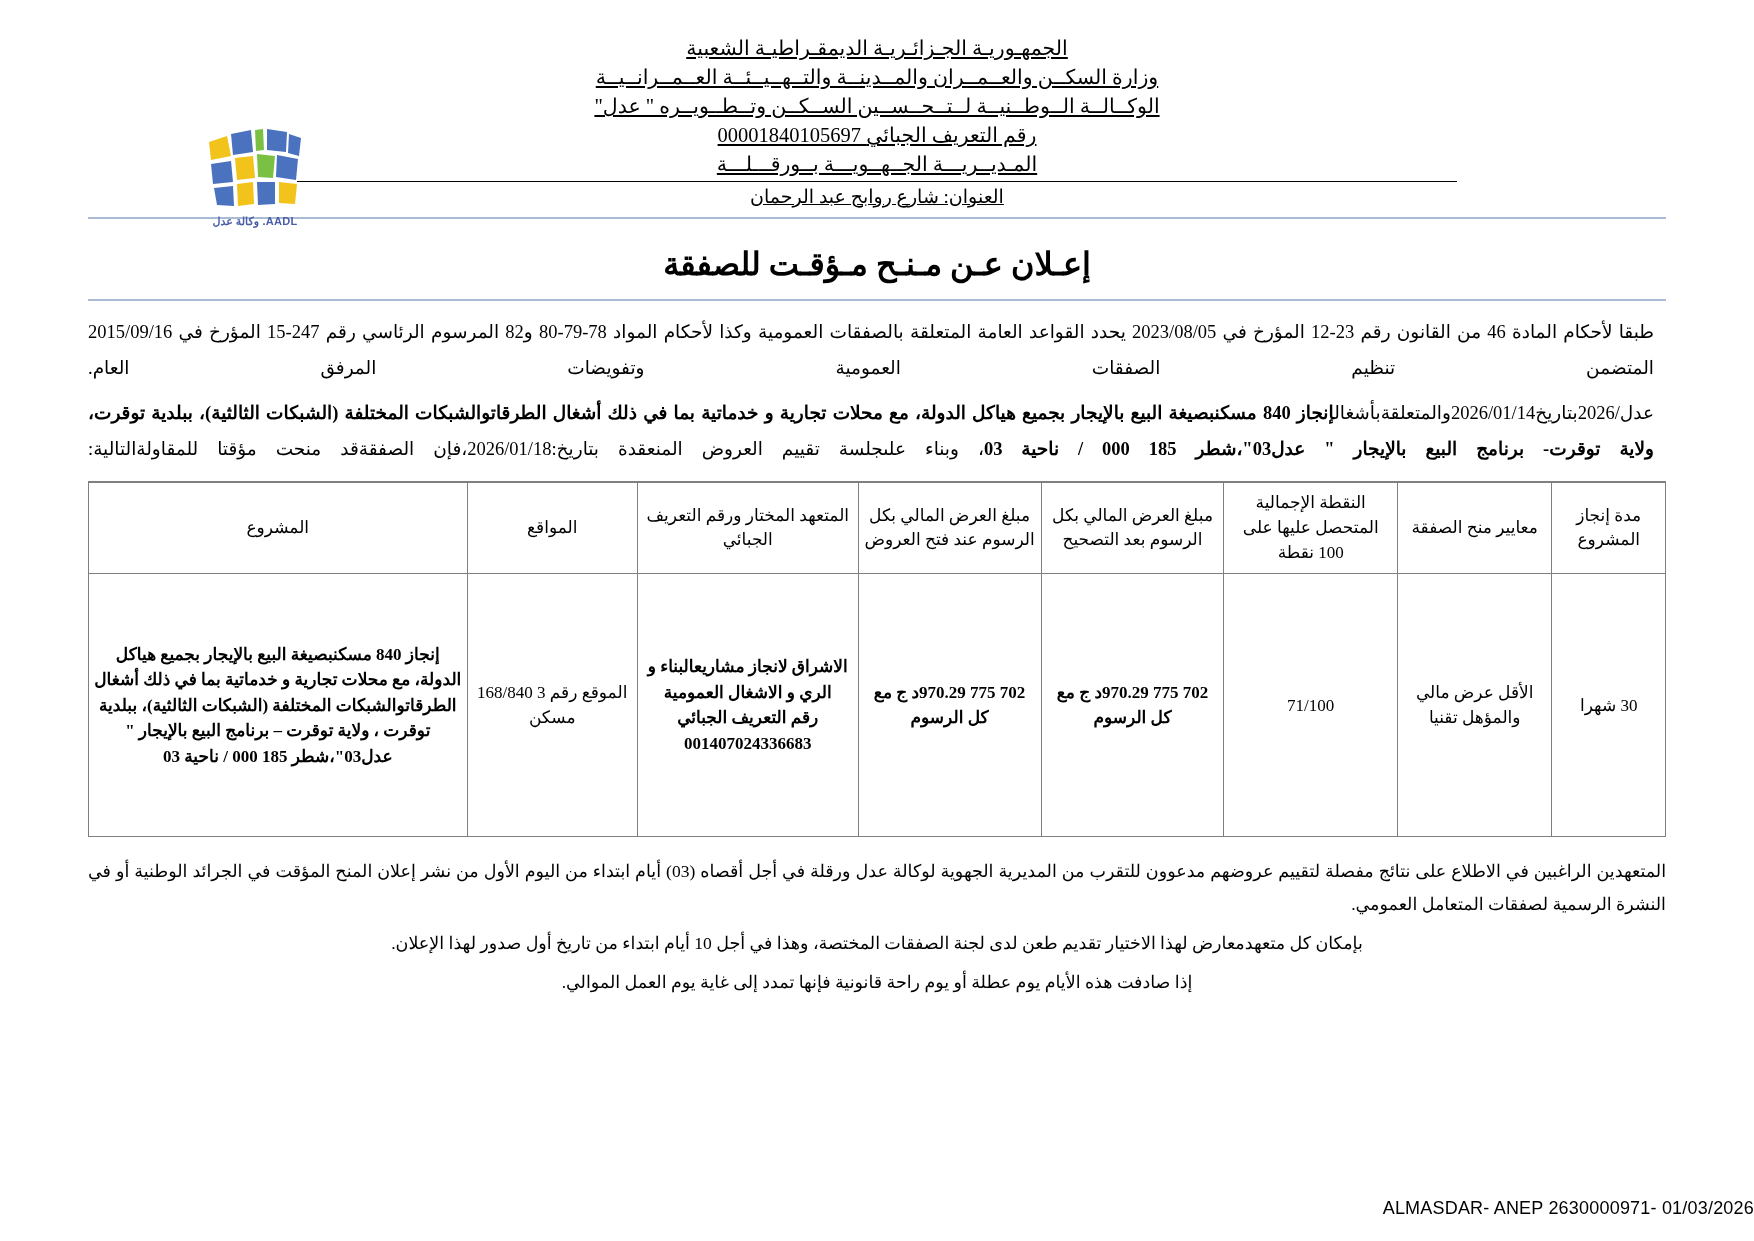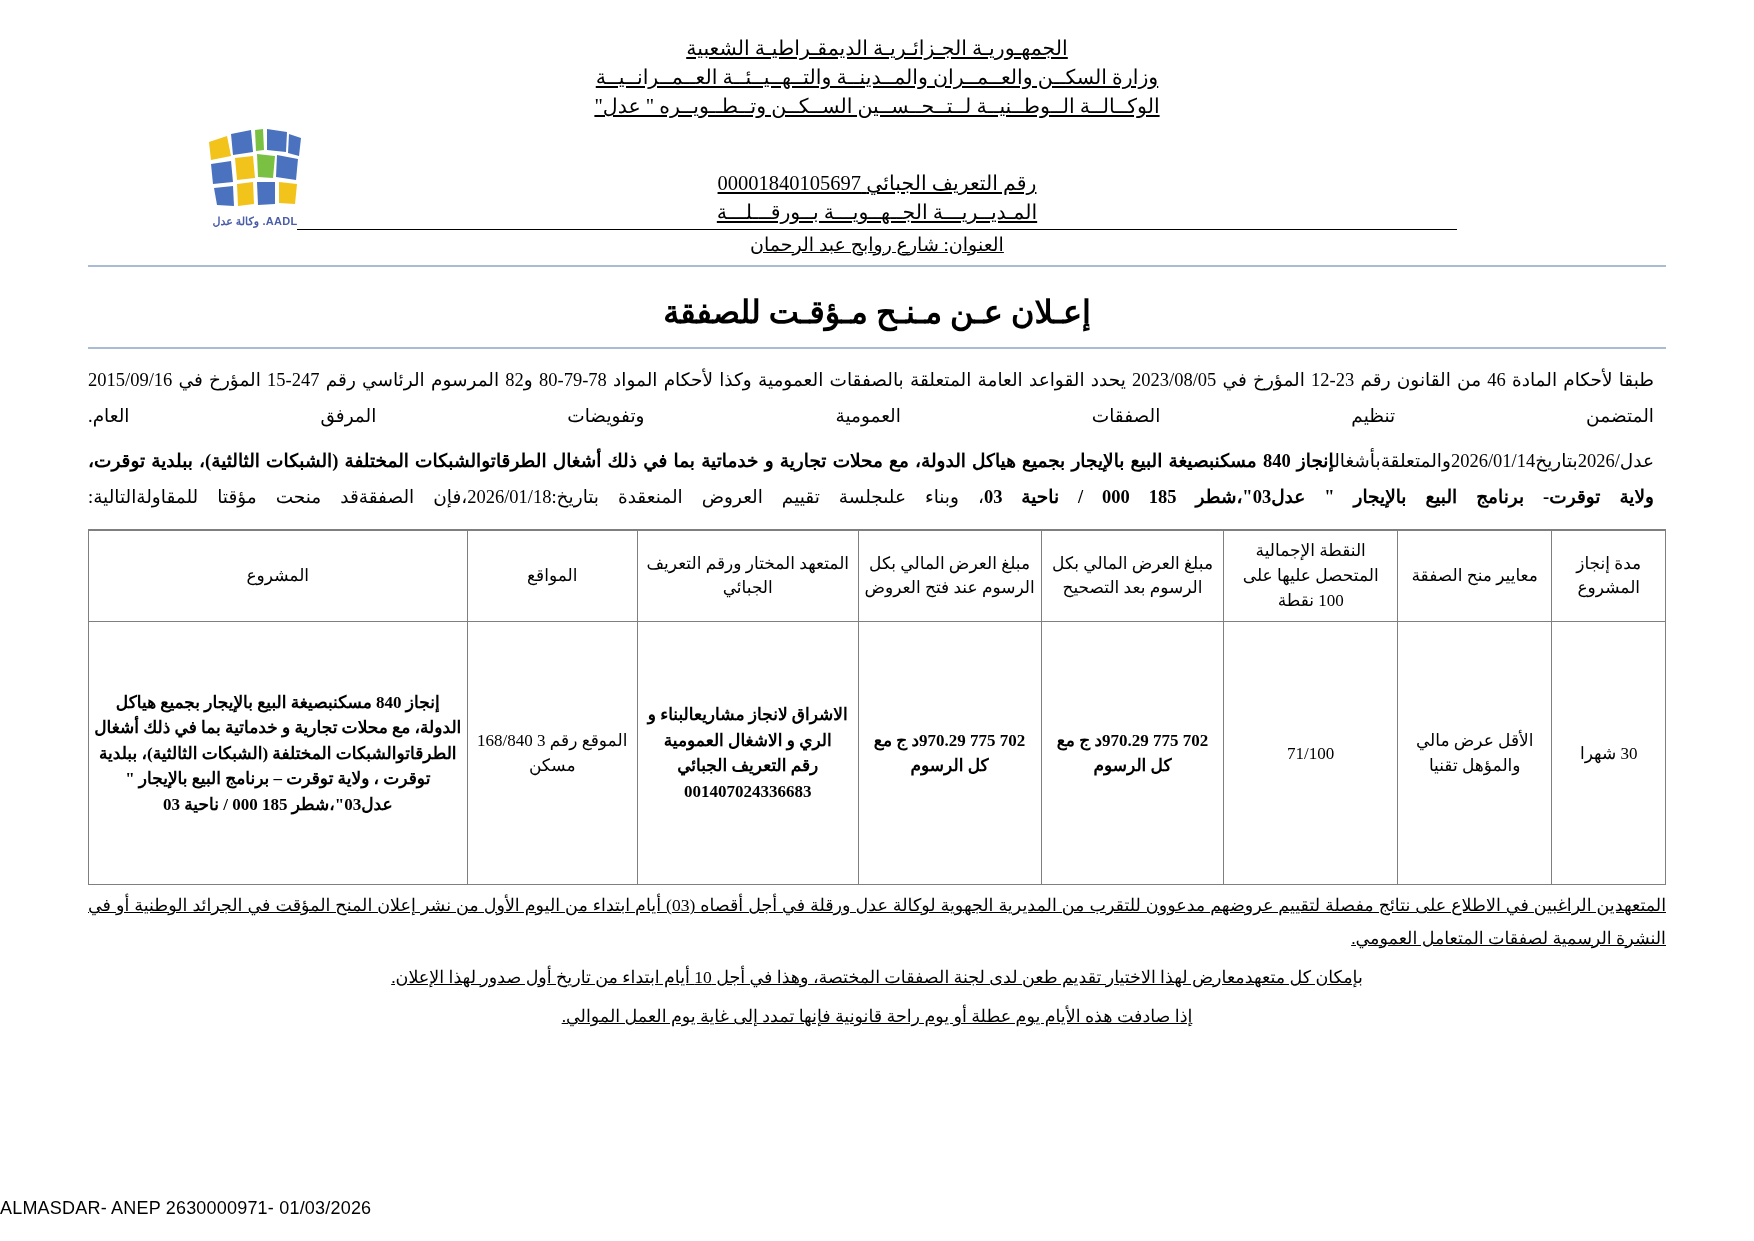--- a/index.html
+++ b/index.html
@@ -57,21 +57,20 @@
   .head-lines .hl {
     font-size: 20.5px;
     line-height: 1.42;
     white-space: nowrap;
     letter-spacing: 0.2px;
   }
   .hl-stretch { letter-spacing: 2.2px; }
   .hl-num {
     font-size: 20px;
     letter-spacing: 0.2px;
-    margin-top: 48px;
   }
   .hl-sep {
     border: 0;
     border-top: 1.3px solid #000;
     margin: 1px auto 2px auto;
     width: 1160px;
   }
   .hl-addr {
     font-size: 19px;
     line-height: 1.35;
@@ -163,37 +162,37 @@
   }
   .cell-amount {
     font-weight: bold;
     font-size: 17.5px;
     line-height: 1.7;
   }
   .cell-score { font-size: 17px; }
   .cell-small { font-size: 17px; line-height: 1.7; }
 
   
-  .notes { margin-top: 4px; text-decoration: underline; }
+  .notes { margin-top: 18px; }
   .note {
     font-size: 17.5px;
     line-height: 1.85;
     text-align: justify;
     text-align-last: right;
     margin: 0 0 7px 0;
   }
   .note-center { text-align: center; text-align-last: center; }
 
   
   .footer {
     position: absolute;
     left: 0;
     right: 0;
     bottom: 22px;
-    text-align: left;
+    text-align: right;
     font-family: "Liberation Sans", sans-serif;
     font-size: 18px;
     direction: ltr;
     letter-spacing: .2px;
   }
 </style>
 </head>
 <body>
 
 <div class="page">

